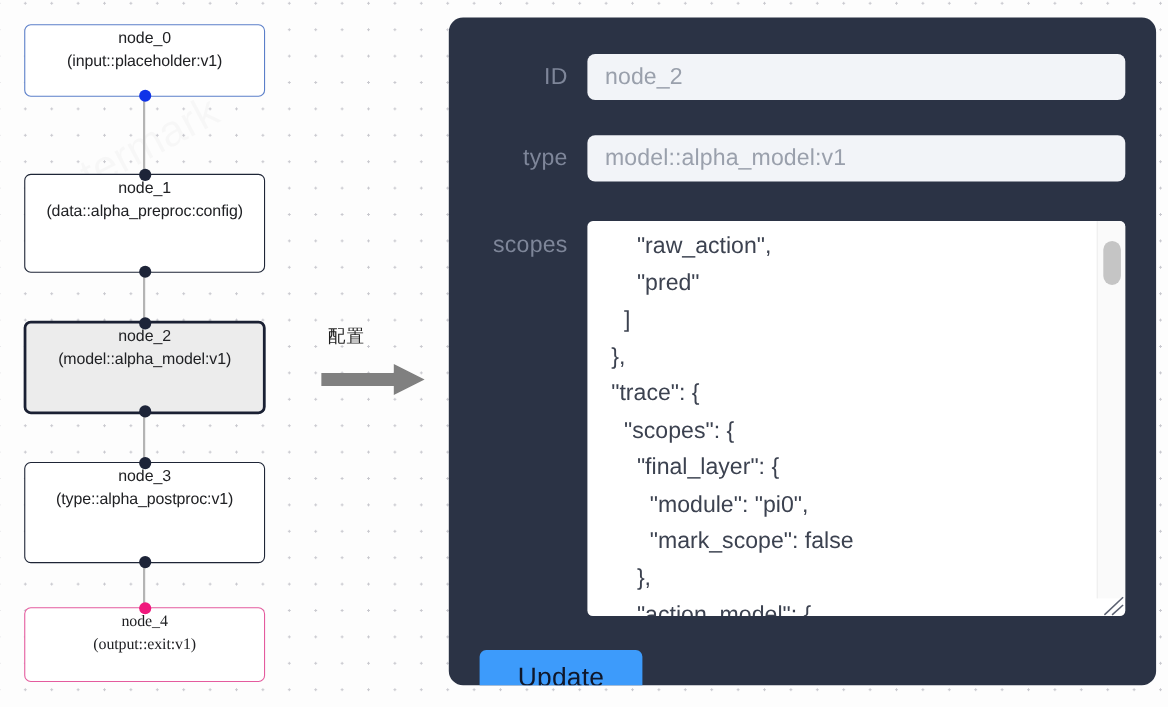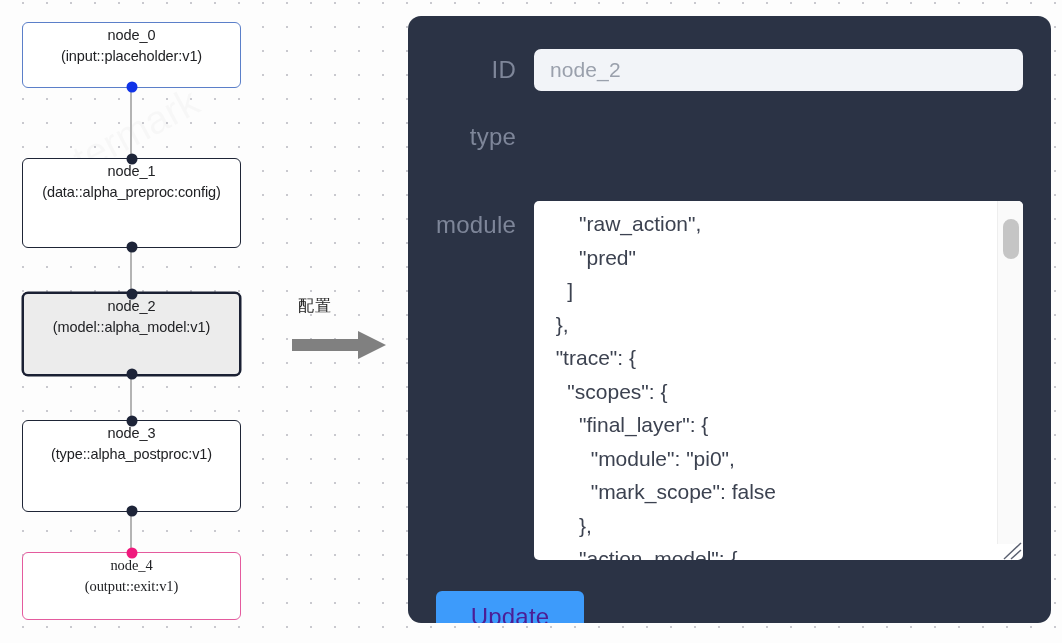--- a/index.html
+++ b/index.html
@@ -124,21 +124,21 @@
     display: flex;
     align-items: center;
     width: 100%;
   }
   .field-label {
     width: 126px;
     text-align: right;
     padding-right: 18px;
     box-sizing: border-box;
     color: #7e8699;
-    font-size: 24px;
+    font-size: 21px;
     letter-spacing: 0.2px;
   }
   .field-input {
     box-sizing: border-box;
     background: #f2f4f8;
     border: none;
     border-radius: 7px;
     height: 42px;
     width: 489px;
     color: #9aa0ac;
@@ -210,21 +210,21 @@
 
   #update-button {
     position: absolute;
     left: 28px;
     top: 575px;
     width: 148px;
     height: 52px;
     background: #3d9bfb;
     border: none;
     border-radius: 6px;
-    color: #4c1d95;
+    color: #0f172a;
     font-size: 24px;
     font-family: "Liberation Sans", sans-serif;
     letter-spacing: 0.2px;
     cursor: pointer;
     text-align: center;
     padding: 0;
     line-height: 46px;
   }
 
   
@@ -297,24 +297,25 @@
 
   <div id="config-panel">
 
     <div class="field-row" id="row-id">
       <div class="field-label">ID</div>
       <input class="field-input" type="text" id="id-input" value="node_2" style="">
     </div>
 
     <div class="field-row" id="row-type">
       <div class="field-label">type</div>
+      <input class="field-input" type="text" id="type-input" value="model::alpha_model:v1" style="">
     </div>
 
     <div class="field-row" id="row-config">
-      <div class="field-label">module</div>
+      <div class="field-label">scopes</div>
       <div id="config-textarea-wrap">
         <textarea id="config-textarea" spellcheck="false" style="">      "raw_action",
       "pred"
     ]
   },
   "trace": {
     "scopes": {
       "final_layer": {
         "module": "pi0",
         "mark_scope": false

